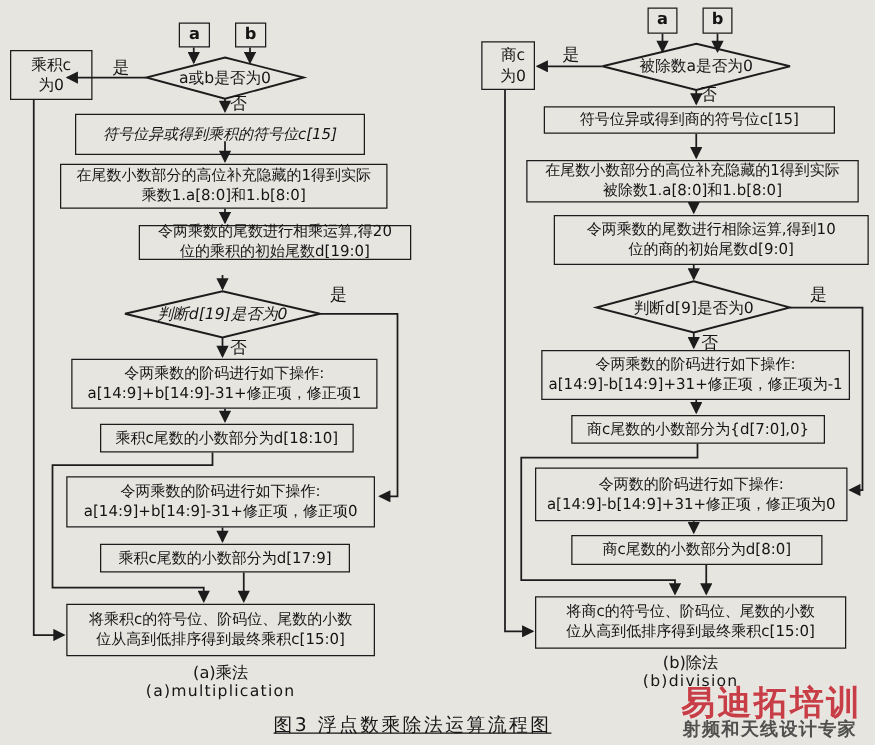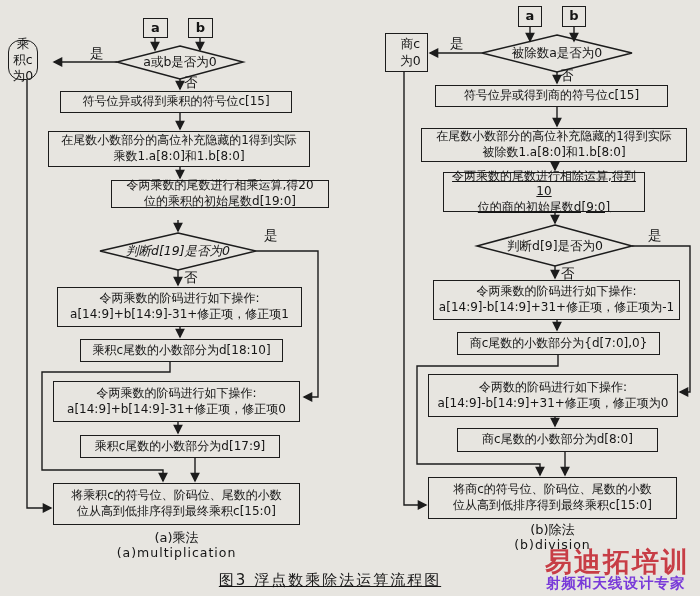--- a/index.html
+++ b/index.html
@@ -52,21 +52,21 @@
     position:absolute;z-index:4;
     font-size:27px;font-weight:bold;letter-spacing:2px;
     color:#c5303a;
     text-shadow:0 0 1px rgba(255,255,255,.55);
     opacity:.92;
     white-space:nowrap;
   }
   .wm-tagline{
     position:absolute;z-index:4;
     font-size:14.5px;font-weight:bold;letter-spacing:1px;
-    color:#6d28d9;opacity:.9;white-space:nowrap;
+    color:#404040;opacity:.9;white-space:nowrap;
   }
 </style>
 </head>
 <body>
 
 <div id="canvas">
 
   <svg id="connectors" width="700" height="596" viewBox="0 0 700 596">
     <defs>
       <marker id="ah" viewBox="0 0 10 10" refX="8.5" refY="5" markerWidth="8.5" markerHeight="7" orient="auto-start-reverse">
@@ -111,28 +111,28 @@
       <polyline points="558,355 558,366 417,366 417,464 540,464 540,475" marker-end="url(#ah)"></polyline>
       <polyline points="555,417 555,426" marker-end="url(#ah)"></polyline>
       <polyline points="565,452 565,475" marker-end="url(#ah)"></polyline>
       <polyline points="404,72 404,505 426,505" marker-end="url(#ah)"></polyline>
     </g>
   </svg>
 
   <div class="node smallbox" style="left:143px;top:18px;width:25px;height:20px;">a</div>
   <div class="node smallbox" style="left:188px;top:18px;width:25px;height:20px;">b</div>
 
-  <div class="node" style="left:8px;top:40px;width:30px;height:40px;font-size:12.5px;border-radius:12px;">乘积c
+  <div class="node" style="left:8px;top:40px;width:66px;height:40px;font-size:12.5px;">乘积c
 为0</div>
 
   <div class="dlabel" style="left:120px;top:48px;width:120px;height:28px;">a或b是否为0</div>
   <div class="branch" style="left:90px;top:45px;">是</div>
   <div class="branch" style="left:184px;top:74px;">否</div>
 
-  <div class="node" style="left:60px;top:91px;width:232px;height:22px;">符号位异或得到乘积的符号位c[15]</div>
+  <div class="node" style="left:60px;top:91px;width:232px;height:33px;font-style:italic;">符号位异或得到乘积的符号位c[15]</div>
 
   <div class="node" style="left:48px;top:131px;width:262px;height:36px;">在尾数小数部分的高位补充隐藏的1得到实际
 乘数1.a[8:0]和1.b[8:0]</div>
 
   <div class="node" style="left:67px;top:180px;width:218px;height:28px;margin-left:44px;">令两乘数的尾数进行相乘运算,得20
 位的乘积的初始尾数d[19:0]</div>
 
   <div class="dlabel" style="left:103px;top:237px;width:150px;height:28px;font-style:italic;">判断d[19]是否为0</div>
   <div class="branch" style="left:264px;top:227px;">是</div>
   <div class="branch" style="left:184px;top:269px;">否</div>
@@ -161,21 +161,21 @@
 
   <div class="dlabel" style="left:487px;top:40px;width:140px;height:26px;">被除数a是否为0</div>
   <div class="branch" style="left:450px;top:35px;">是</div>
   <div class="branch" style="left:560px;top:67px;">否</div>
 
   <div class="node" style="left:435px;top:85px;width:233px;height:22px;">符号位异或得到商的符号位c[15]</div>
 
   <div class="node" style="left:421px;top:128px;width:266px;height:34px;">在尾数小数部分的高位补充隐藏的1得到实际
 被除数1.a[8:0]和1.b[8:0]</div>
 
-  <div class="node" style="left:443px;top:172px;width:202px;height:40px;text-decoration:underline;">令两乘数的尾数进行相除运算,得到10
+  <div class="node" style="left:443px;top:172px;width:252px;height:40px;">令两乘数的尾数进行相除运算,得到10
 位的商的初始尾数d[9:0]</div>
 
   <div class="dlabel" style="left:480px;top:232px;width:150px;height:28px;text-align:center;">判断d[9]是否为0</div>
   <div class="branch" style="left:648px;top:227px;">是</div>
   <div class="branch" style="left:561px;top:265px;">否</div>
 
   <div class="node" style="left:433px;top:280px;width:247px;height:40px;">令两乘数的阶码进行如下操作:
 a[14:9]-b[14:9]+31+修正项，修正项为-1</div>
 
   <div class="node" style="left:457px;top:332px;width:203px;height:23px;">商c尾数的小数部分为{d[7:0],0}</div>

